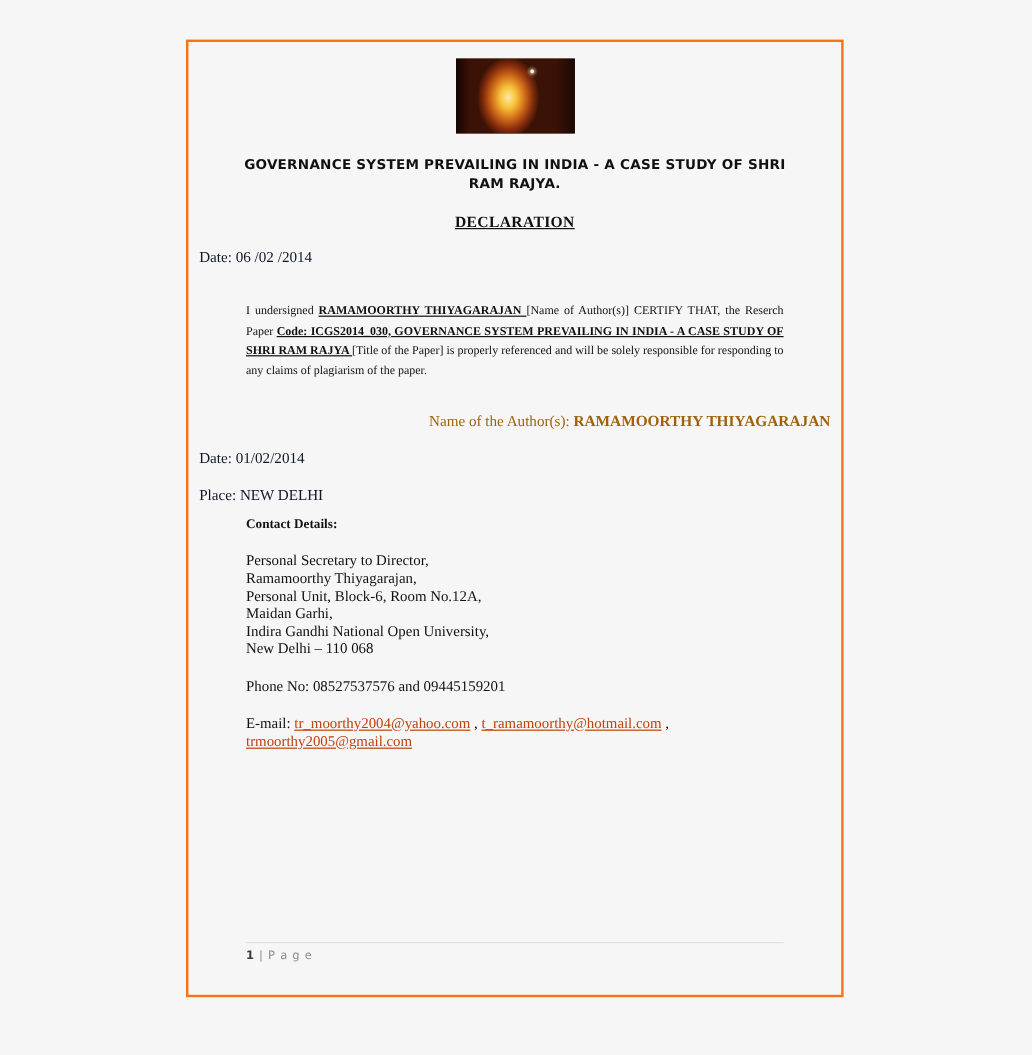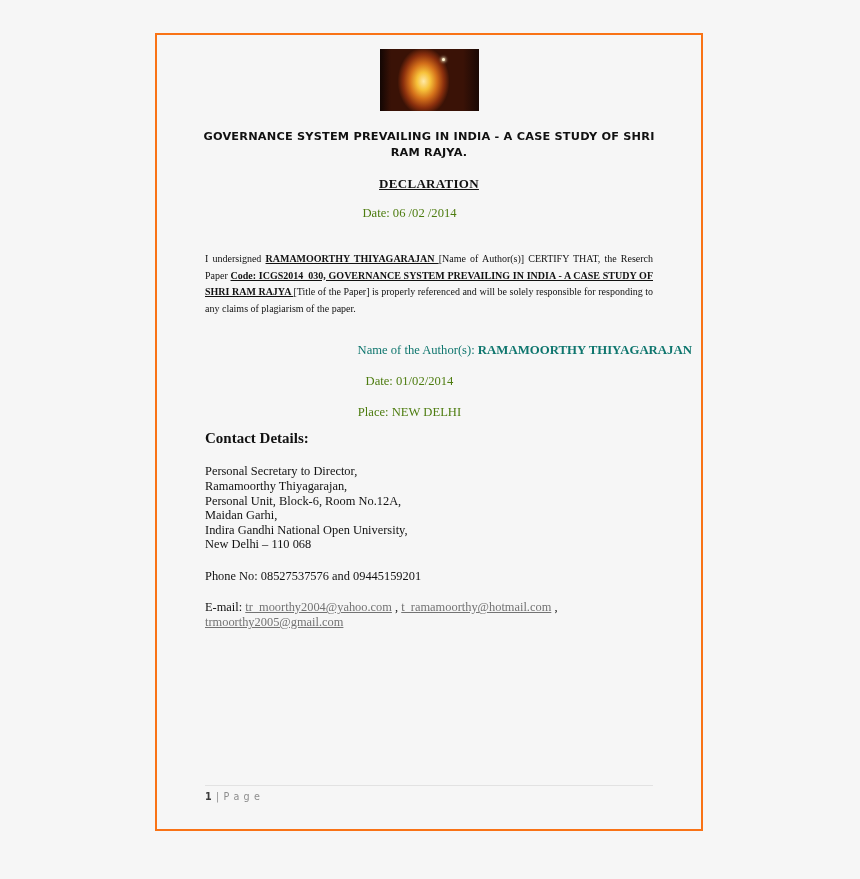--- a/index.html
+++ b/index.html
@@ -92,23 +92,23 @@
     font-size: 13px;
     color: #111;
     letter-spacing: .3px;
   }
   .declaration span {
     text-decoration: underline;
   }
 
   
   .right-line {
-    text-align: center;
+    text-align: left;
     font-size: 12.6px;
-    color: #4d7c0f;
+    color: #0f172a;
     margin-top: 14px;
     padding-right: 39px;
   }
   .right-line.tight { margin-top: 16px; }
 
   
   .body-para {
     margin: 30px 39px 0 39px;
     text-align: justify;
     font-size: 10px;
@@ -116,30 +116,30 @@
     color: #111;
     hyphens: none;
   }
   .body-para b { font-weight: bold; }
   .body-para .u { text-decoration: underline; }
 
   
   .author-line {
     text-align: right;
     font-size: 12.6px;
-    color: #0f766e;
+    color: #a16207;
     margin-top: 26px;
     padding-right: 0px;
   }
   .author-line b { font-weight: bold; font-size: 12.8px; }
 
   
   .contact-heading {
     font-weight: bold;
-    font-size: 15px;
+    font-size: 11px;
     color: #111;
     margin-top: 10px;
     margin-left: 39px;
   }
   .contact-block {
     margin-top: 17px;
     margin-left: 39px;
     font-size: 12.4px;
     line-height: 14.6px;
     color: #111;
@@ -154,21 +154,21 @@
   }
   .email-line {
     margin-top: 16px;
     margin-left: 39px;
     font-size: 12.4px;
     line-height: 15px;
     color: #111;
     max-width: 360px;
   }
   .email-line a {
-    color: #737373;
+    color: #c2410c;
     text-decoration: underline;
   }
 
   
   .footer {
     position: absolute;
     left: 48px;
     right: 48px;
     bottom: 27px;
   }

